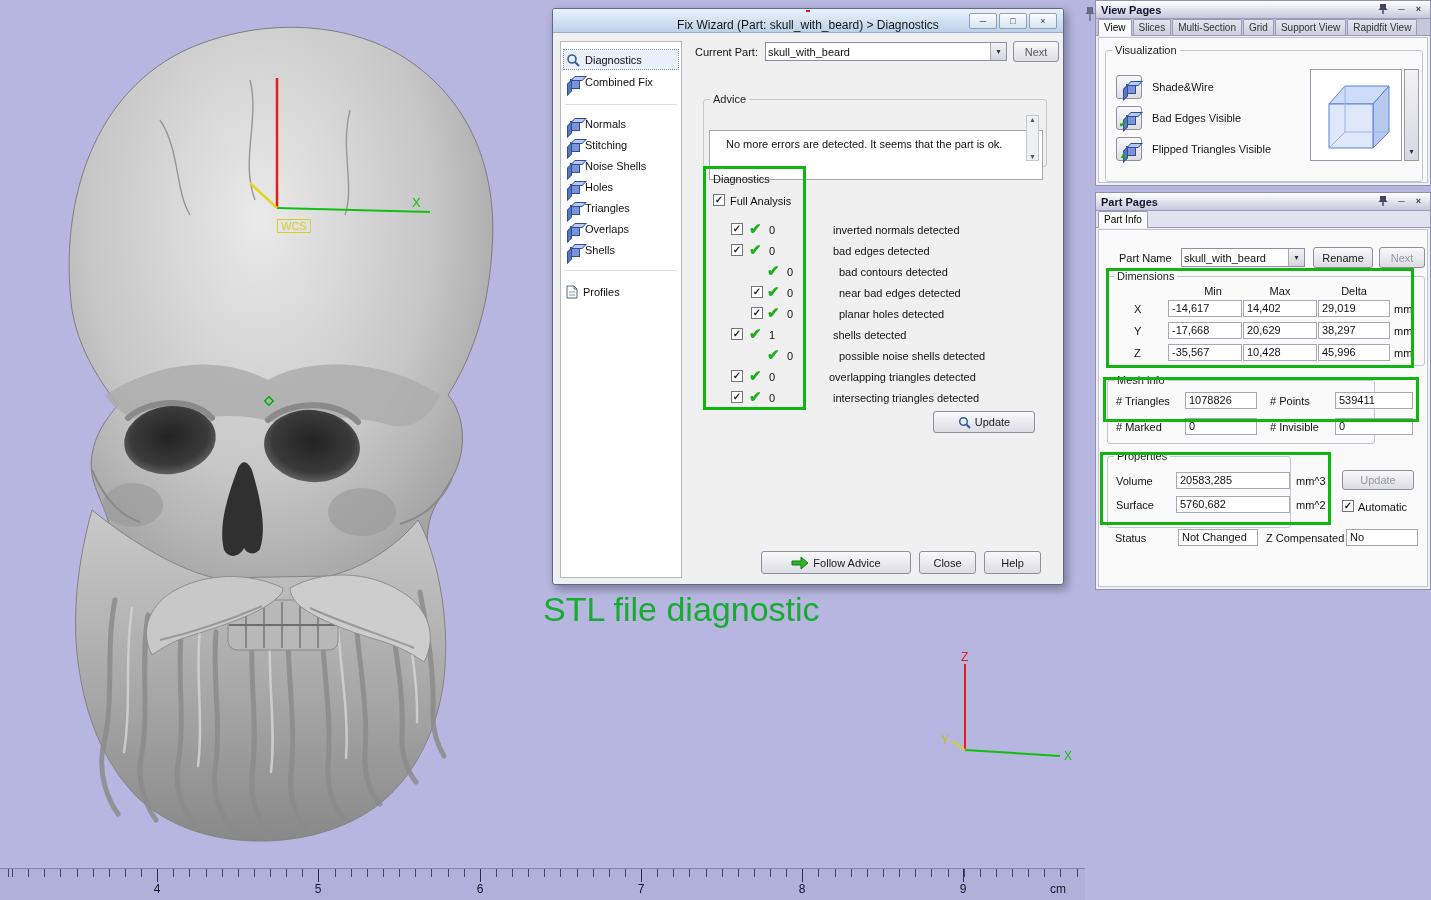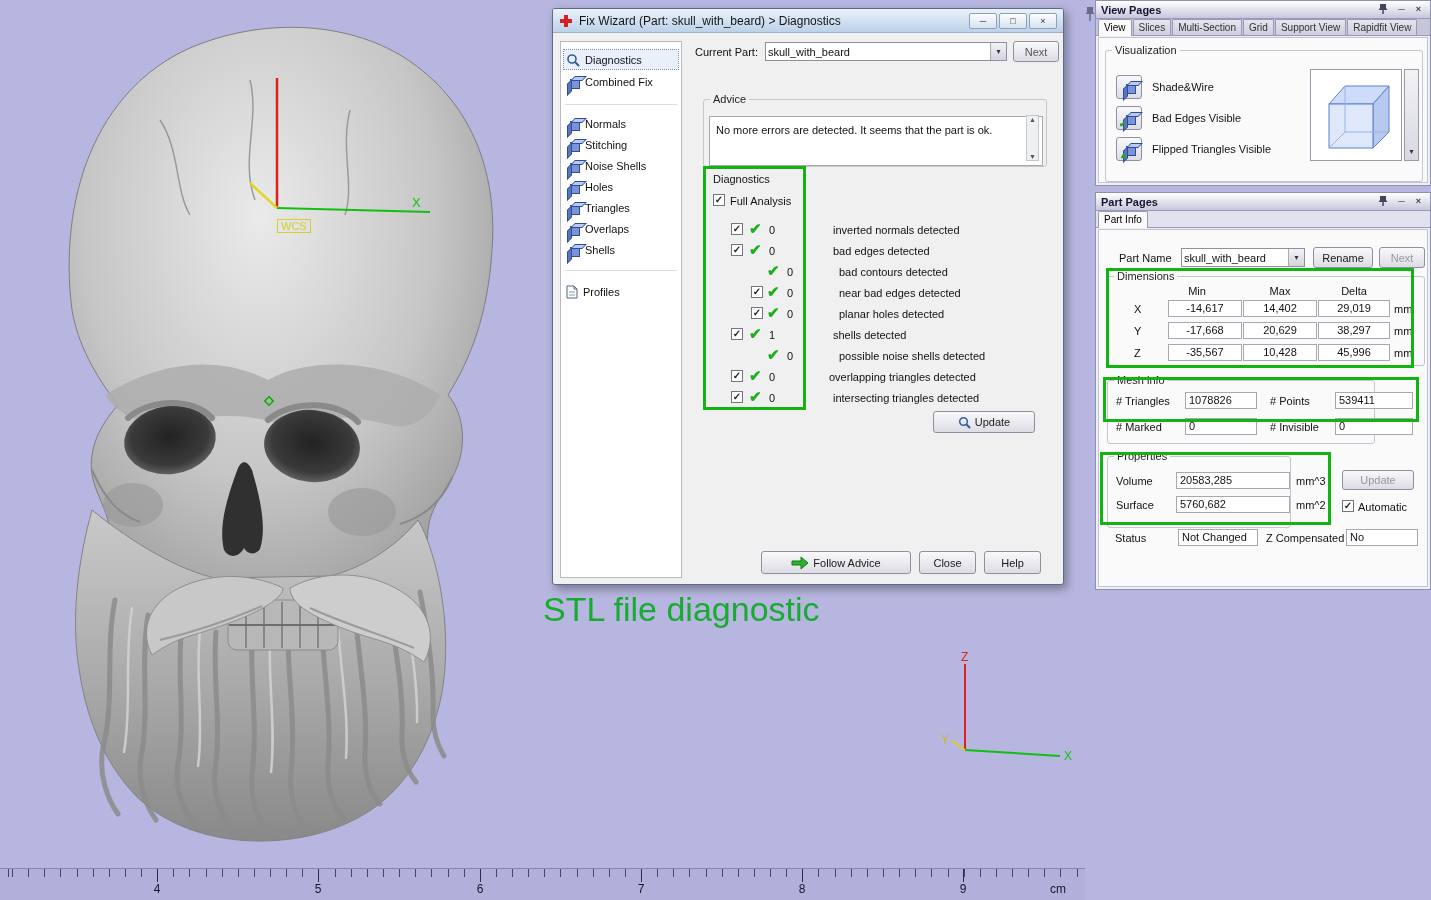--- a/index.html
+++ b/index.html
@@ -17,37 +17,37 @@
   .ruler-minor { position:absolute; left:0; top:0; width:100%; height:8px;
       background:repeating-linear-gradient(90deg,#45456b 0,#45456b 1px,transparent 1px,transparent 16.13px);
       background-position:12px 0; }
   .ruler-major { position:absolute; top:0; width:1px; height:13px; background:#2c2c4e; }
   .ruler-num { position:absolute; top:13px; width:26px; margin-left:-13px; text-align:center; font-size:12px; color:#16162a; }
   .ruler-unit { position:absolute; top:13px; font-size:12px; color:#16162a; }
 
   
   .lbl { position:absolute; font-size:11px; color:#111; white-space:nowrap; }
   .field { position:absolute; background:#fff; border:1px solid #a8a8b4; height:17px; line-height:15px; padding:0 3px; font-size:11px; color:#111; white-space:nowrap; overflow:hidden; }
-  .field.num { text-align:center; }
+  .field.num { text-align:left; }
   .btn { position:absolute; display:flex; align-items:center; justify-content:center; gap:4px;
       background:linear-gradient(#f9f9fb,#dcdce4); border:1px solid #8f8f9f; border-radius:3px; font-size:11px; color:#1a1a1a; }
   .btn.disabled { color:#9898a2; }
   .combo { position:absolute; background:#fff; border:1px solid #8f8f9f; display:flex; align-items:center; font-size:11px; color:#111; }
   .combo .val { padding:0 2px; flex:1; white-space:nowrap; overflow:hidden; }
   .combo .arr { width:16px; align-self:stretch; background:linear-gradient(#f2f2f6,#d4d4de); border-left:1px solid #aaa; display:flex; align-items:center; justify-content:center; font-size:8px; color:#333; }
   .cbx { position:absolute; width:12px; height:12px; background:#fff; border:1px solid #75757f; display:flex; align-items:center; justify-content:center; font-size:10px; font-weight:bold; color:#222; line-height:1; }
   .gb { position:absolute; border:1px solid #c5c5cf; border-radius:3px; }
   .gb-title { position:absolute; top:-7px; left:6px; background:#fafafa; padding:0 3px; font-size:11px; color:#222; white-space:nowrap; }
   .gb-title.on-dialog { background:#f0f0f0; }
 
   
   .fw { position:absolute; left:552px; top:8px; width:512px; height:577px; background:#f0f0f0;
       border:1px solid #5a6b8c; border-radius:3px; box-shadow:3px 4px 10px rgba(0,0,0,.35); z-index:10; }
   .fw-tb { position:absolute; left:0; top:0; right:0; height:24px; background:linear-gradient(#eaf2fb,#bcd1e8);
-      border-bottom:1px solid #9ab0c8; border-radius:2px 2px 0 0; display:flex; align-items:center; gap:6px; padding:0 6px; font-size:12px; color:#151515; }
+      border-bottom:1px solid #9ab0c8; border-radius:2px 2px 0 0; display:flex; align-items:center; gap:6px; padding:0 6px; font-size:12px; color:#151515;flex-direction:column; }
   .fw-btns { position:absolute; right:6px; top:4px; display:flex; gap:2px; }
   .winbtn { width:28px; height:16px; border:1px solid #8fa0b8; border-radius:2px; background:linear-gradient(#fcfdfe,#d6e3f0);
       display:flex; align-items:center; justify-content:center; font-size:9px; color:#334; line-height:1; }
   .fw-side { position:absolute; left:7px; top:32px; width:122px; height:537px; background:#fff; border:1px solid #b8b8c0; }
   .sb-item { position:absolute; left:3px; right:3px; display:flex; align-items:center; gap:5px; height:19px; font-size:11px; color:#111; padding:0 2px; }
   .sb-item.selected { background:#e9f0fb; outline:1px dotted #7788aa; }
   .sb-sep { position:absolute; left:4px; right:4px; height:1px; background:#dcdce2; }
   .cube { position:relative; width:10px; height:10px; background:#7b93d8; border:1px solid #2d4d96; margin:4px 0 0 4px; flex:none; }
   .cube::before { content:""; position:absolute; left:-1px; top:-4px; width:10px; height:3px; background:#b9c9f0; border:1px solid #2d4d96; transform:skewX(-45deg); transform-origin:0 100%; }
   .cube::after { content:""; position:absolute; left:-4px; top:-1px; width:3px; height:10px; background:#5a76c0; border:1px solid #2d4d96; transform:skewY(-45deg); transform-origin:100% 0; }
@@ -269,21 +269,21 @@
 
     <span class="lbl" style="left:142px;top:37px">Current Part:</span>
     <div class="combo" style="left:212px;top:33px;width:242px;height:19px">
       <span class="val">skull_with_beard</span>
       <span class="arr">▾</span>
     </div>
     <div class="btn" style="left:460px;top:32px;width:46px;height:21px;color:#555">Next</div>
 
     <div class="gb" style="left:150px;top:90px;width:344px;height:68px;border-color:#c9c9c1">
       <span class="gb-title on-dialog">Advice</span>
-      <div class="field" style="left:5px;top:16px;width:334px;height:50px;line-height:18px;padding:4px 20px 4px 6px;white-space:normal">
+      <div class="field" style="left:5px;top:30px;width:334px;height:50px;line-height:18px;padding:4px 20px 4px 16px;white-space:normal">
         <span>No more errors are detected. It seems that the part is ok.</span>
       </div>
       <div class="adv-scroll" style="right:7px;top:15px;height:46px">
         <span>▲</span>
         <span>▼</span>
       </div>
     </div>
 
     <span class="lbl" style="left:160px;top:164px">Diagnostics</span>
     <span class="cbx" style="left:160px;top:185px">✓</span>
@@ -434,21 +434,21 @@
       <span class="lbl" style="left:20px;top:22px">Part Name</span>
       <div class="combo" style="left:82px;top:18px;width:124px;height:19px">
         <span class="val">skull_with_beard</span>
         <span class="arr">▾</span>
       </div>
       <div class="btn" style="left:214px;top:17px;width:60px;height:21px">Rename</div>
       <div class="btn disabled" style="left:280px;top:17px;width:46px;height:21px">Next</div>
 
       <div class="gb" style="left:8px;top:46px;width:318px;height:90px">
         <span class="gb-title">Dimensions</span>
-        <span class="lbl" style="left:52px;top:8px;width:74px;text-align:center">Min</span>
+        <span class="lbl" style="left:68px;top:8px;width:74px;text-align:center">Min</span>
         <span class="lbl" style="left:135px;top:8px;width:74px;text-align:center">Max</span>
         <span class="lbl" style="left:210px;top:8px;width:72px;text-align:center">Delta</span>
 
         <span class="lbl" style="left:26px;top:26px">X</span>
         <span class="field num" style="left:60px;top:23px;width:74px">-14,617</span>
         <span class="field num" style="left:135px;top:23px;width:74px">14,402</span>
         <span class="field num" style="left:210px;top:23px;width:72px">29,019</span>
         <span class="lbl" style="left:286px;top:26px">mm</span>
 
         <span class="lbl" style="left:26px;top:48px">Y</span>

